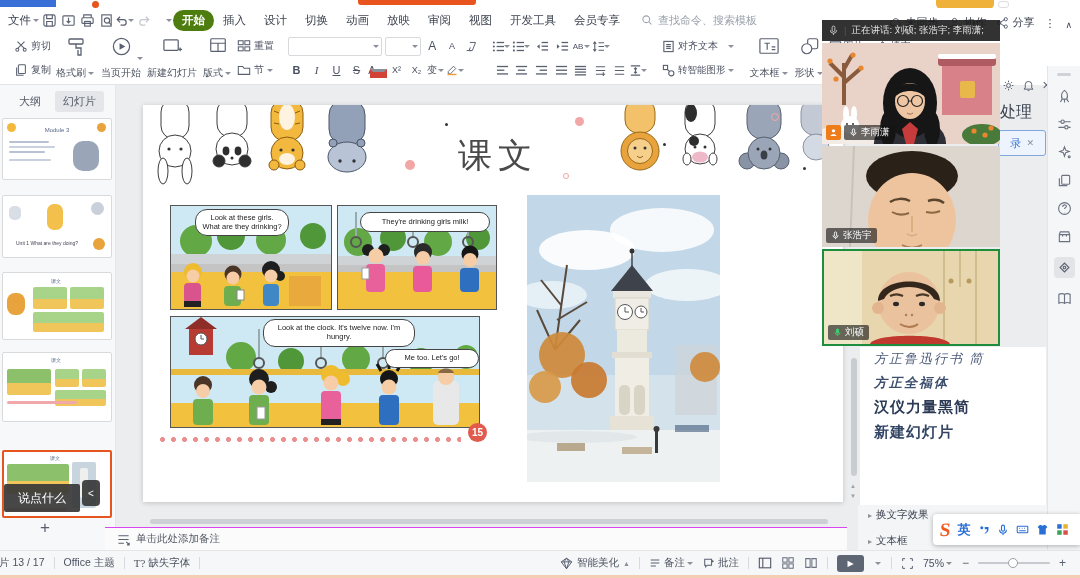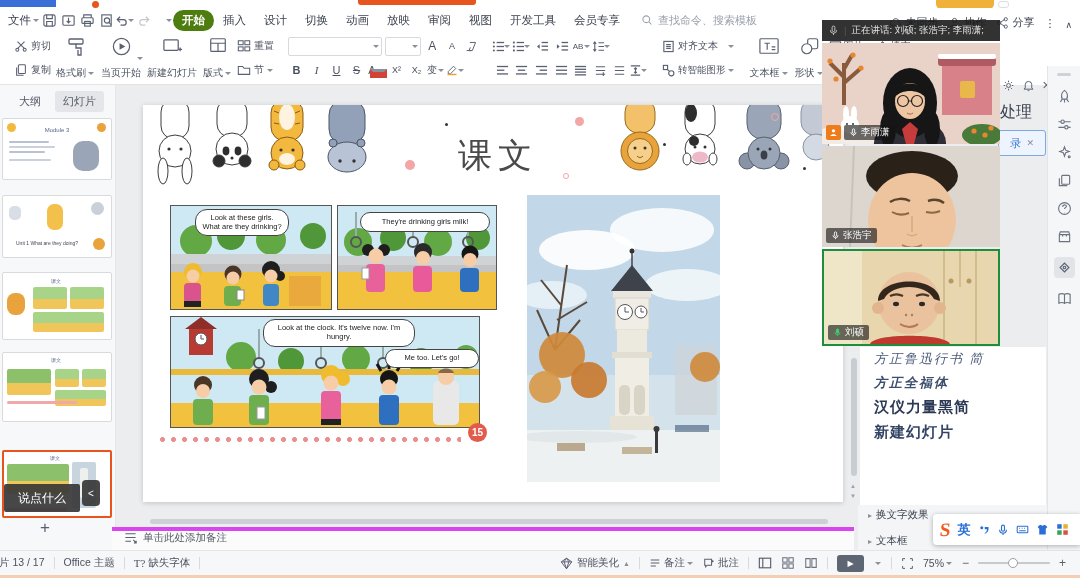--- a/index.html
+++ b/index.html
@@ -49,22 +49,22 @@
 .bub{position:absolute;background:#fff;border:1px solid #444;border-radius:12px;font-size:7.5px;line-height:1.15;color:#222;
   display:flex;align-items:center;justify-content:center;text-align:center;padding:2px 5px}
 .dots{position:absolute;left:12px;top:325px;width:306px;height:13px;
   background-image:radial-gradient(circle 2.3px,#ea8f8f 2.2px,transparent 2.5px);background-size:11px 13px;background-position:2px 3px}
 .badge{position:absolute;left:325px;top:318px;width:19px;height:19px;border-radius:50%;background:#e25a4c;color:#fff;
   font-size:10px;font-weight:bold;display:flex;align-items:center;justify-content:center}
 .deco{position:absolute;border-radius:50%}
 
 .vscroll{position:absolute;left:851px;top:358px;width:6px;height:118px;background:#c9ccd1;border-radius:3px}
 .hscroll{position:absolute;left:150px;top:519px;width:678px;height:5px;background:#cdd0d4;border-radius:3px}
-.notesbar{position:absolute;left:112px;top:527px;width:742px;height:23px;background:#fbfbfc;border-top:4px solid #d946ef;
-  display:flex;align-items:flex-start;gap:6px;padding-left:12px;font-size:10.5px;color:#555b66}
+.notesbar{position:absolute;left:105px;top:527px;width:742px;height:23px;background:#fbfbfc;border-top:1px solid #d946ef;
+  display:flex;align-items:center;gap:6px;padding-left:12px;font-size:10.5px;color:#555b66}
 
 .fontpane{position:absolute;left:860px;top:347px;width:186px;height:163px;background:#fff}
 .fitem{padding:3px 0 3px 14px;color:#3d4f6e;white-space:nowrap}
 .cal{font-family:Liberation Serif, serif;font-style:italic;letter-spacing:2px;font-size:14px}
 .blk{font-weight:bold;font-size:15px;color:#2c3a55;letter-spacing:1px}
 .panebottom{position:absolute;left:858px;top:505px;width:189px;height:45px;background:#f4f5f6;font-size:10.5px;color:#3f4654}
 .fplink{display:flex;align-items:center;gap:4px;padding:3px 0 0 10px}
 .rectab{position:absolute;left:998px;top:130px;width:48px;height:26px;background:#eef4fd;border:1px solid #7fa8e0;border-radius:3px;
   display:flex;align-items:center;justify-content:center;gap:5px;color:#3b76d2;font-size:11.5px}
 .songbox{position:absolute;left:1050px;top:224px;width:44px;height:21px;border:1px solid #f97316;background:#fff;

